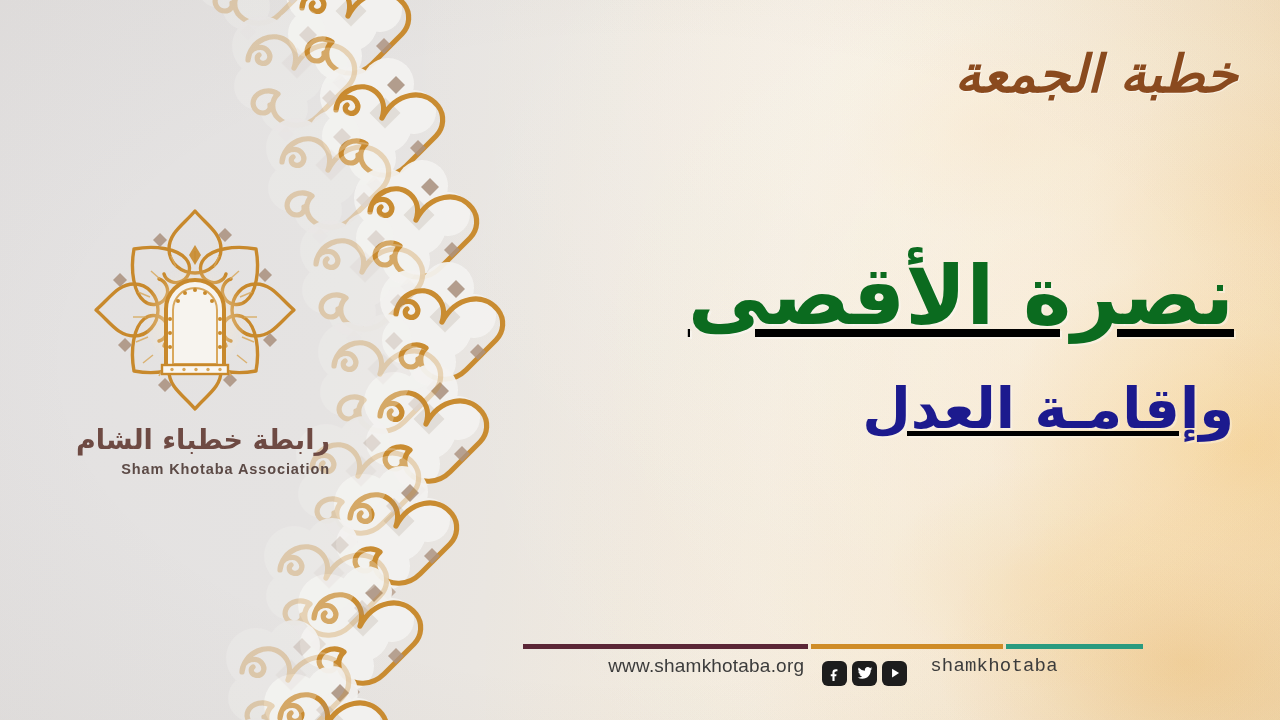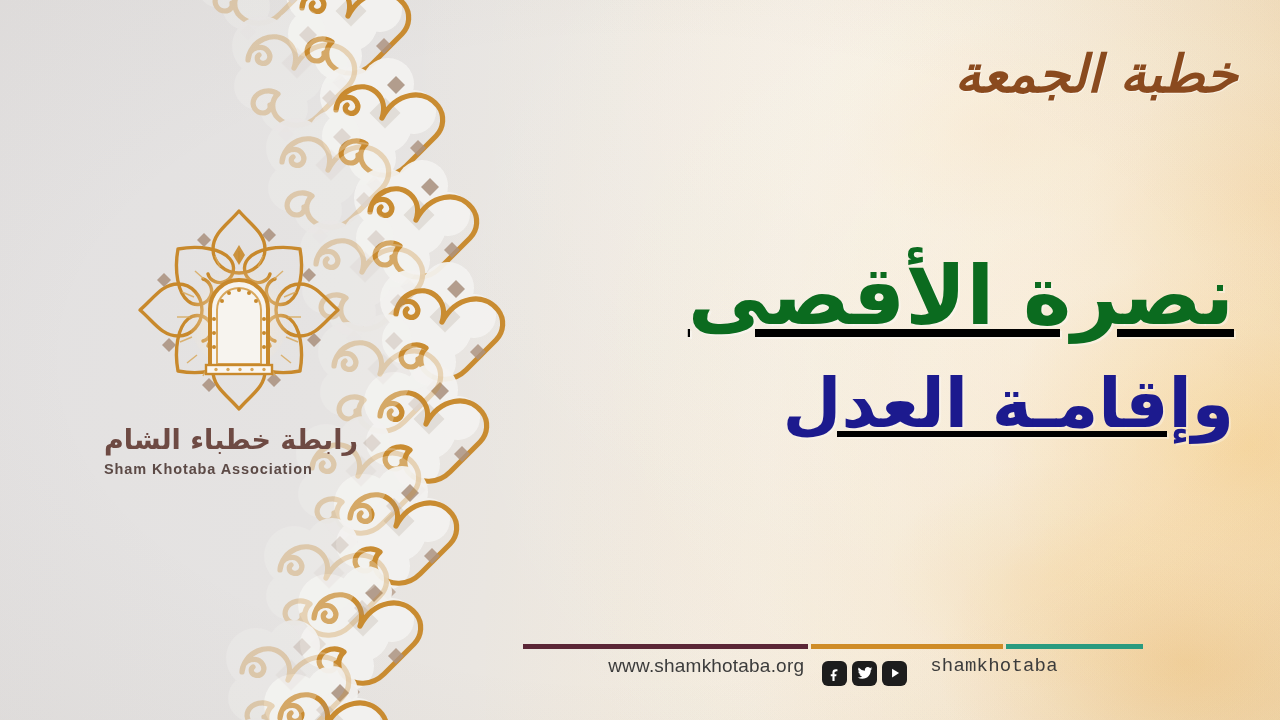--- a/index.html
+++ b/index.html
@@ -44,21 +44,21 @@
 
   
   .band{
     position:absolute;left:170px;top:-70px;width:430px;height:880px;
     pointer-events:none;
   }
   .band svg{display:block;width:100%;height:100%;}
 
   
   .logo-block{
-    position:absolute;left:60px;top:205px;width:270px;text-align:left;margin-left:44px;
+    position:absolute;left:60px;top:205px;width:270px;text-align:right;
   }
   .logo-mark{width:210px;height:210px;margin:0 auto;display:block;}
   .logo-ar{
     margin-top:10px;color:#6e4a43;font-size:27px;font-weight:700;
     letter-spacing:.5px;line-height:1.1;direction:rtl;
     font-family:"DejaVu Sans","Liberation Sans",sans-serif;
   }
   .logo-en{
     margin-top:6px;color:#5c4a46;font-size:14.5px;font-weight:600;
     letter-spacing:.9px;
@@ -79,22 +79,22 @@
     direction:rtl;text-align:right;line-height:1.08;
     font-family:"DejaVu Sans","Liberation Sans",sans-serif;
     text-decoration:underline;
   }
   .h-line1{
     display:block;color:#0b6b1f;font-size:82px;font-weight:700;
     text-shadow:2px 2px 0 rgba(255,255,255,.35);
     white-space:nowrap;
   }
   .h-line2{
-    display:block;color:#1c1a8e;font-size:68px;font-weight:700;
-    margin-top:26px;text-shadow:2px 2px 0 rgba(255,255,255,.30);
+    display:block;color:#1c1a8e;font-size:56px;font-weight:700;
+    margin-top:38px;text-shadow:2px 2px 0 rgba(255,255,255,.30);
     white-space:nowrap;
   }
   .speaker{
     position:absolute;right:46px;top:561px;
     color:#7c4a22;font-size:40px;font-weight:700;direction:rtl;
     font-family:"DejaVu Sans","Liberation Sans",sans-serif;
     text-shadow:1px 1px 0 rgba(255,255,255,.40);
     white-space:nowrap;
   }
 

